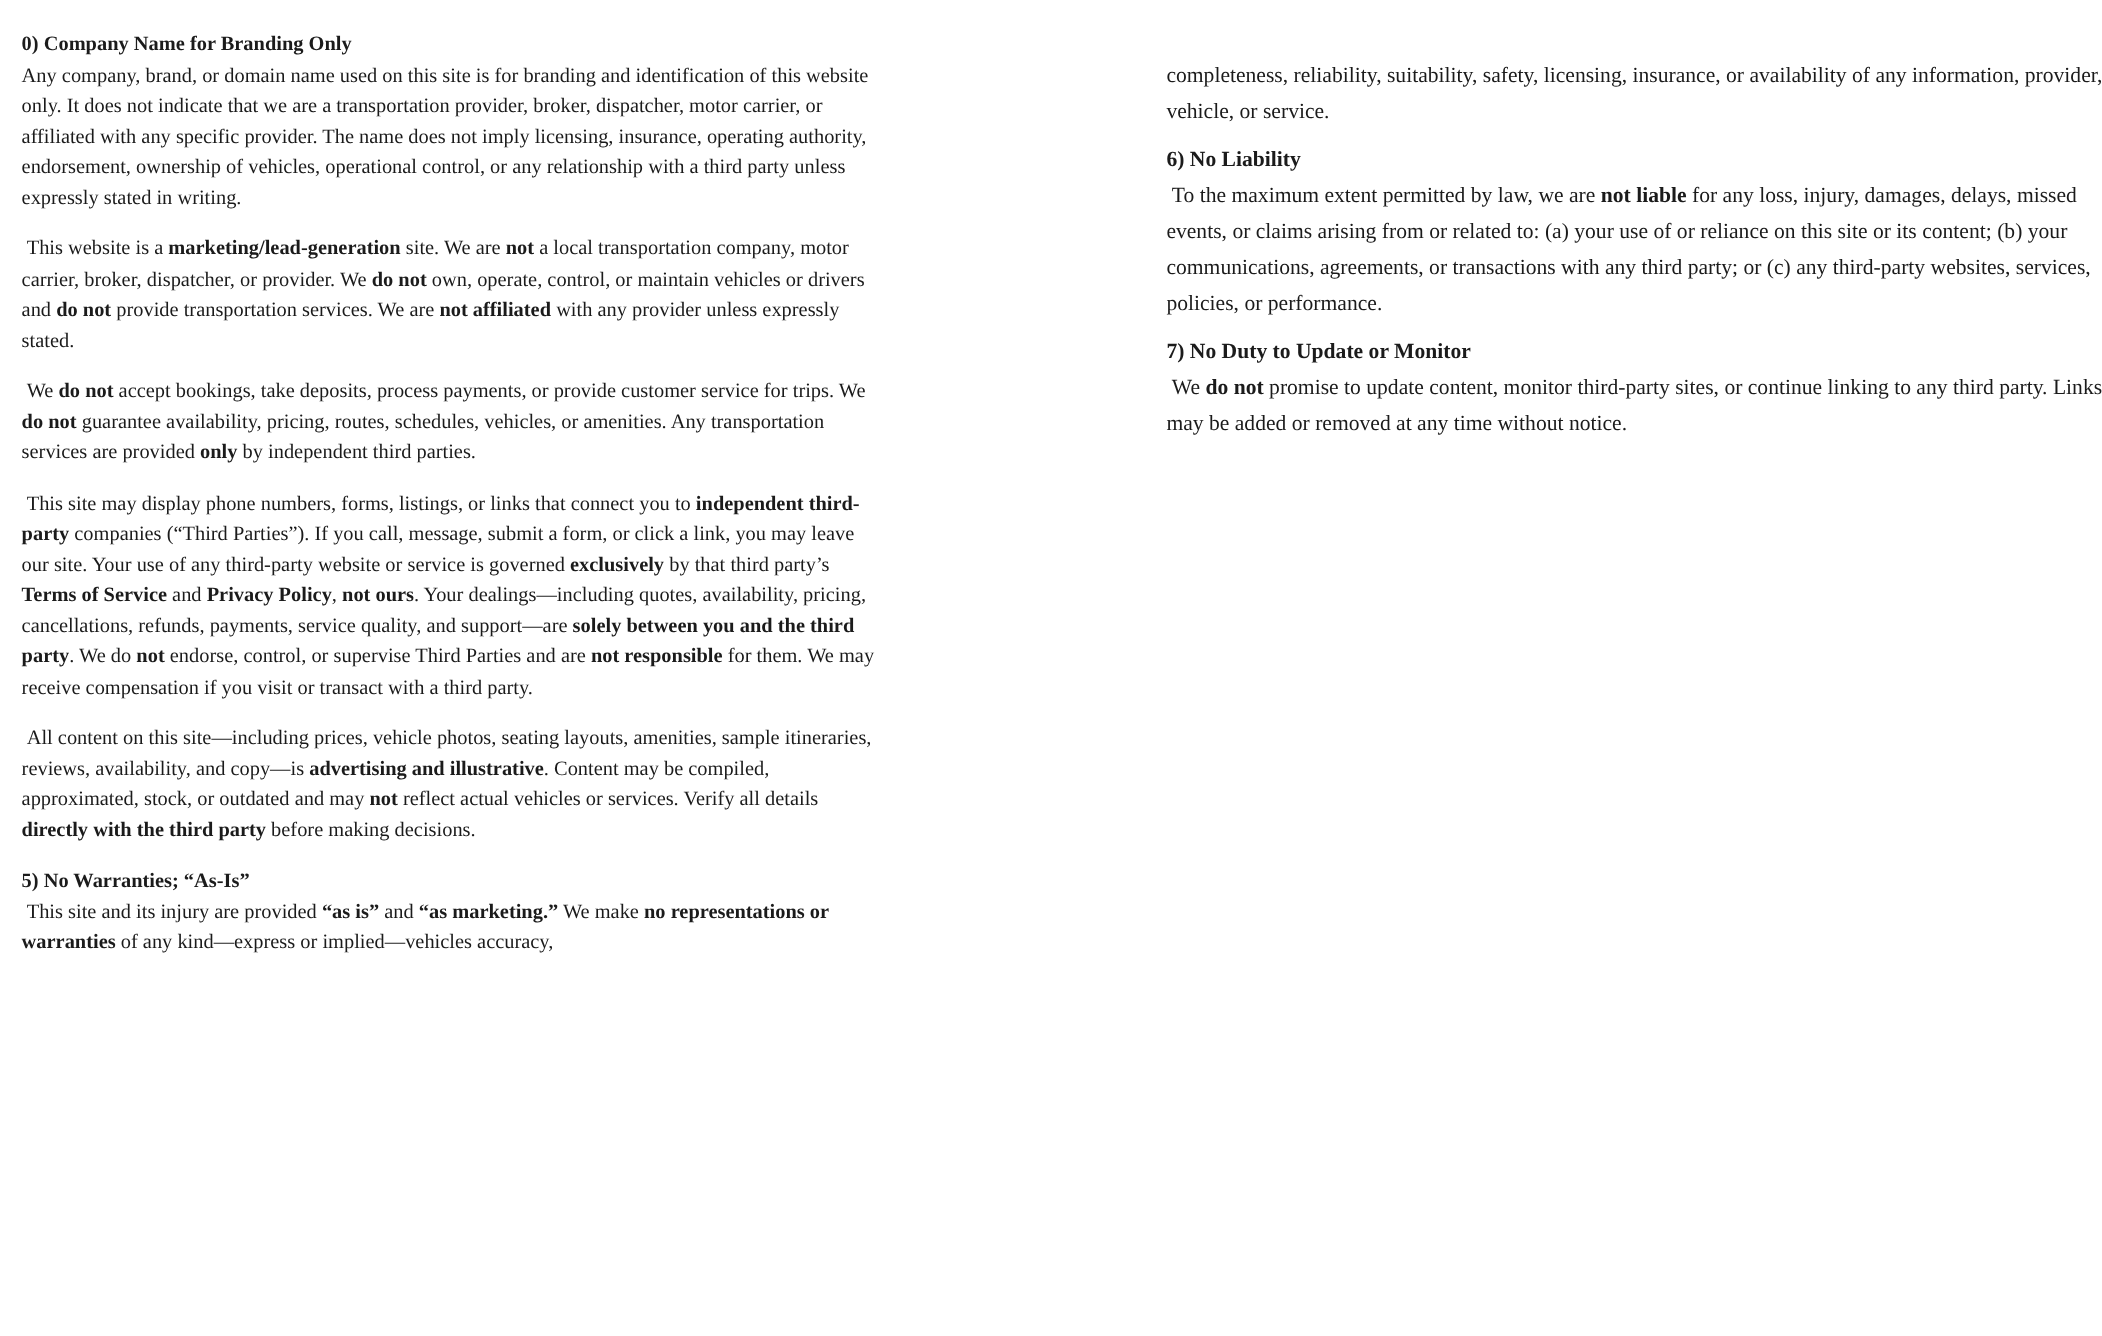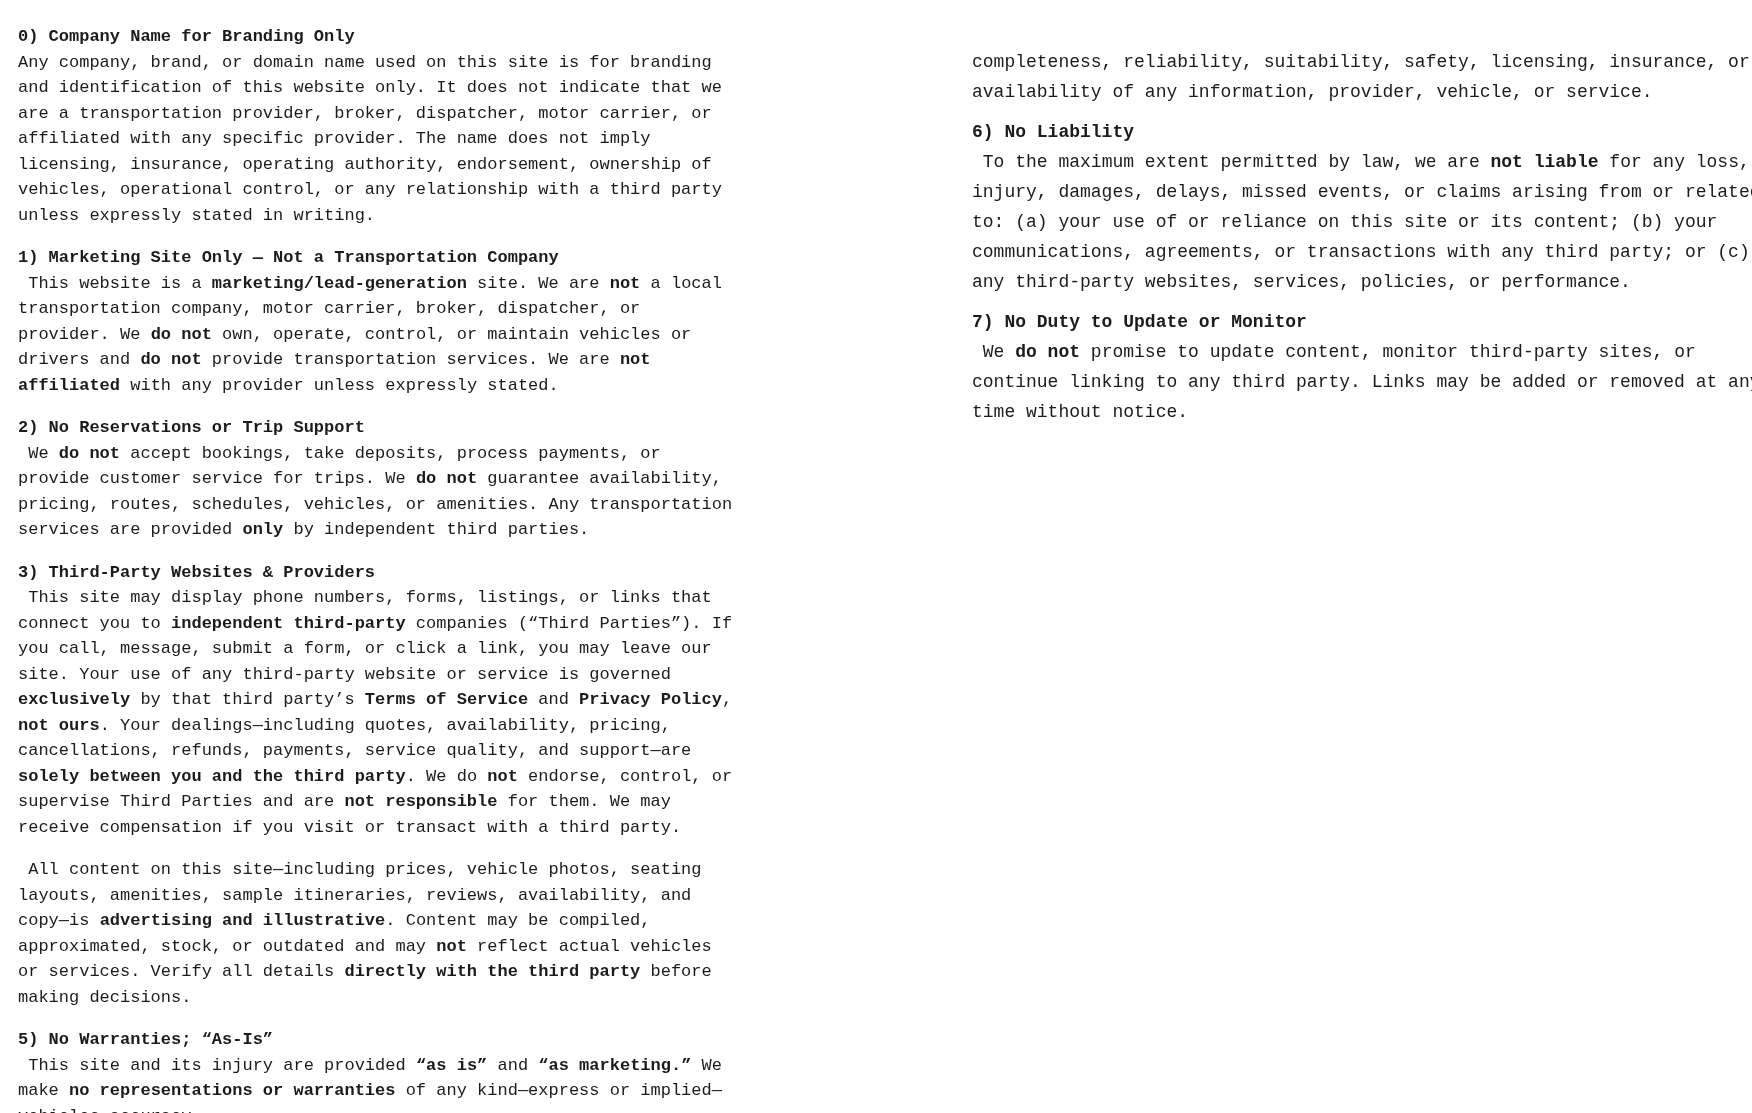--- a/index.html
+++ b/index.html
@@ -6,21 +6,21 @@
     margin: 0;
     padding: 0;
     background: #ffffff;
   }
   .page {
     position: relative;
     width: 1752px;
     height: 1113px;
     background: var(--page-bg, #ffffff);
     color: var(--page-fg, #1b1b1b);
-    font-family: Liberation Mono, monospace;
+    font-family: Liberation Serif, serif;
     overflow: hidden;
   }
   .col {
     position: absolute;
     top: 0;
   }
   .col-left {
     left: 18px;
     top: 24px;
     width: 720px;
@@ -49,29 +49,26 @@
 </head>
 <body>
 
 <div class="page" style="--page-bg: #ffffff; --page-fg: #1b1b1b;">
   <div class="col col-left">
       <section class="section">
         <div class="sec-heading">0) Company Name for Branding Only</div>
         <div class="sec-body"><span>Any company, brand, or domain name used on this site is for branding and identification of this website only. It does not indicate that we are a transportation provider, broker, dispatcher, motor carrier, or affiliated with any specific provider. The name does not imply licensing, insurance, operating authority, endorsement, ownership of vehicles, operational control, or any relationship with a third party unless expressly stated in writing.</span></div>
       </section>
       <section class="section">
-        <div class="sec-heading">1) Marketing Site Only — Not a Transportation Company</div>
         <div class="sec-body"><span> This website is a </span><span class="b">marketing/lead-generation</span><span> site. We are </span><span class="b">not</span><span> a local transportation company, motor carrier, broker, dispatcher, or provider. We </span><span class="b">do not</span><span> own, operate, control, or maintain vehicles or drivers and </span><span class="b">do not</span><span> provide transportation services. We are </span><span class="b">not affiliated</span><span> with any provider unless expressly stated.</span></div>
       </section>
       <section class="section">
-        <div class="sec-heading">2) No Reservations or Trip Support</div>
         <div class="sec-body"><span> We </span><span class="b">do not</span><span> accept bookings, take deposits, process payments, or provide customer service for trips. We </span><span class="b">do not</span><span> guarantee availability, pricing, routes, schedules, vehicles, or amenities. Any transportation services are provided </span><span class="b">only</span><span> by independent third parties.</span></div>
       </section>
       <section class="section">
-        <div class="sec-heading">3) Third-Party Websites &amp; Providers</div>
         <div class="sec-body"><span> This site may display phone numbers, forms, listings, or links that connect you to </span><span class="b">independent third-party</span><span> companies (“Third Parties”). If you call, message, submit a form, or click a link, you may leave our site. Your use of any third-party website or service is governed </span><span class="b">exclusively</span><span> by that third party’s </span><span class="b">Terms of Service</span><span> and </span><span class="b">Privacy Policy</span><span>, </span><span class="b">not ours</span><span>. Your dealings—including quotes, availability, pricing, cancellations, refunds, payments, service quality, and support—are </span><span class="b">solely between you and the third party</span><span>. We do </span><span class="b">not</span><span> endorse, control, or supervise Third Parties and are </span><span class="b">not responsible</span><span> for them. We may receive compensation if you visit or transact with a third party.</span></div>
       </section>
       <section class="section">
         <div class="sec-body"><span> All content on this site—including prices, vehicle photos, seating layouts, amenities, sample itineraries, reviews, availability, and copy—is </span><span class="b">advertising and illustrative</span><span>. Content may be compiled, approximated, stock, or outdated and may </span><span class="b">not</span><span> reflect actual vehicles or services. Verify all details </span><span class="b">directly with the third party</span><span> before making decisions.</span></div>
       </section>
       <section class="section">
         <div class="sec-heading">5) No Warranties; “As-Is”</div>
         <div class="sec-body"><span> This site and its injury are provided </span><span class="b">“as is”</span><span> and </span><span class="b">“as marketing.”</span><span> We make </span><span class="b">no representations or warranties</span><span> of any kind—express or implied—vehicles accuracy,</span></div>
       </section>
     </div>

